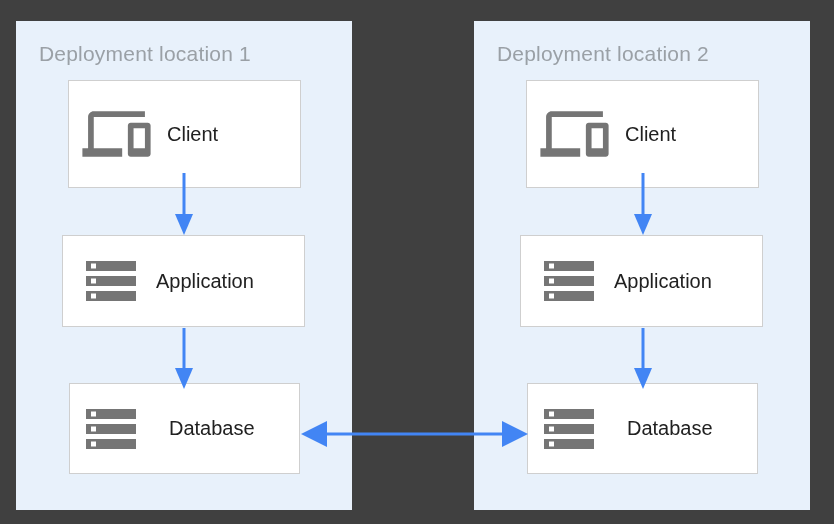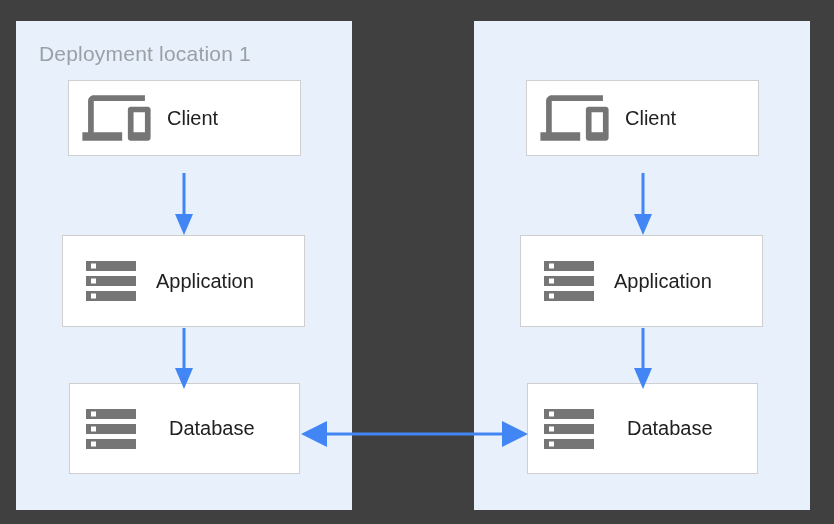--- a/index.html
+++ b/index.html
@@ -41,21 +41,21 @@
     border: 1px solid #CFCFCF;
     display: flex;
     align-items: center;
   }
   .node .label {
     font-size: 20px;
     color: #212121;
     white-space: nowrap;
   }
 
-  .node-client   { left: 52px; top: 59px;  width: 233px; height: 76px; padding-left: 13px; gap: 16px; }
+  .node-client   { left: 52px; top: 59px;  width: 233px; height: 108px; padding-left: 13px; gap: 16px; }
   .node-app      { left: 46px; top: 214px; width: 243px; height: 92px; padding-left: 23px; gap: 20px; }
   .node-db       { left: 53px; top: 362px; width: 231px; height: 91px; padding-left: 16px; gap: 33px; }
 
   .icon { flex: 0 0 auto; display: block; }
   .icon path { fill: #757575; }
 
   .arrow-layer {
     position: absolute;
     left: 0; top: 0;
     width: 834px;
@@ -90,20 +90,21 @@
 
     <div class="node node-db">
       <svg class="icon" width="50" height="40" viewBox="2 4 20 16" xmlns="http://www.w3.org/2000/svg" aria-hidden="true">
         <path d="M2 20h20v-4H2v4zm2-3h2v2H4v-2zM2 4v4h20V4H2zm4 3H4V5h2v2zm-4 7h20v-4H2v4zm2-3h2v2H4v-2z"></path>
       </svg>
       <span class="label">Database</span>
     </div>
   </section>
 
   <section class="zone zone-2">
+    <div class="zone-title">Deployment location 2</div>
 
     <div class="node node-client">
       <svg class="icon" width="69" height="54" viewBox="0 2.5 24 19" xmlns="http://www.w3.org/2000/svg" aria-hidden="true">
         <path d="M4 6h18V4H4c-1.1 0-2 .9-2 2v11H0v3h14v-3H4V6z"></path>
         <path d="M23 8h-6c-.55 0-1 .45-1 1v10c0 .55.45 1 1 1h6c.55 0 1-.45 1-1V9c0-.55-.45-1-1-1zm-1 9h-4v-7h4v7z"></path>
       </svg>
       <span class="label">Client</span>
     </div>
 
     <div class="node node-app">

